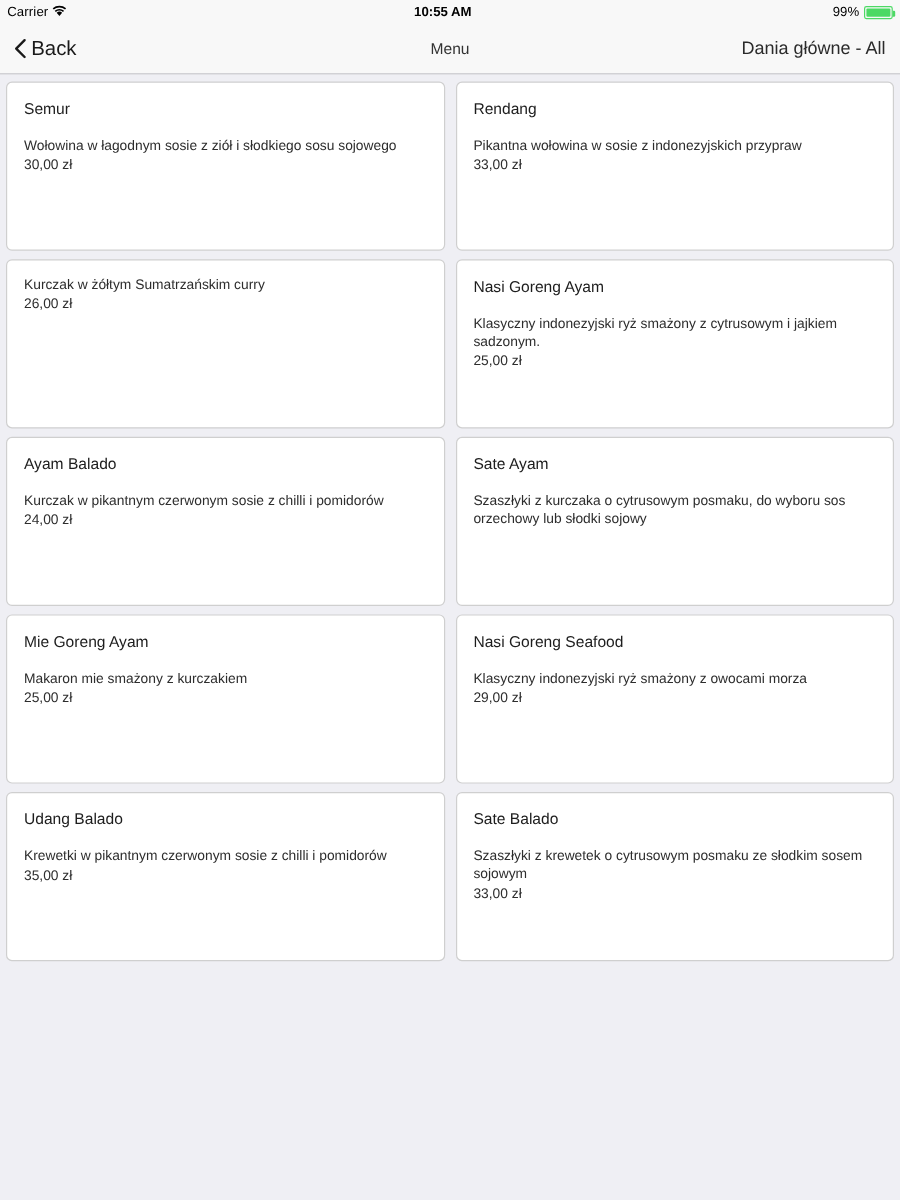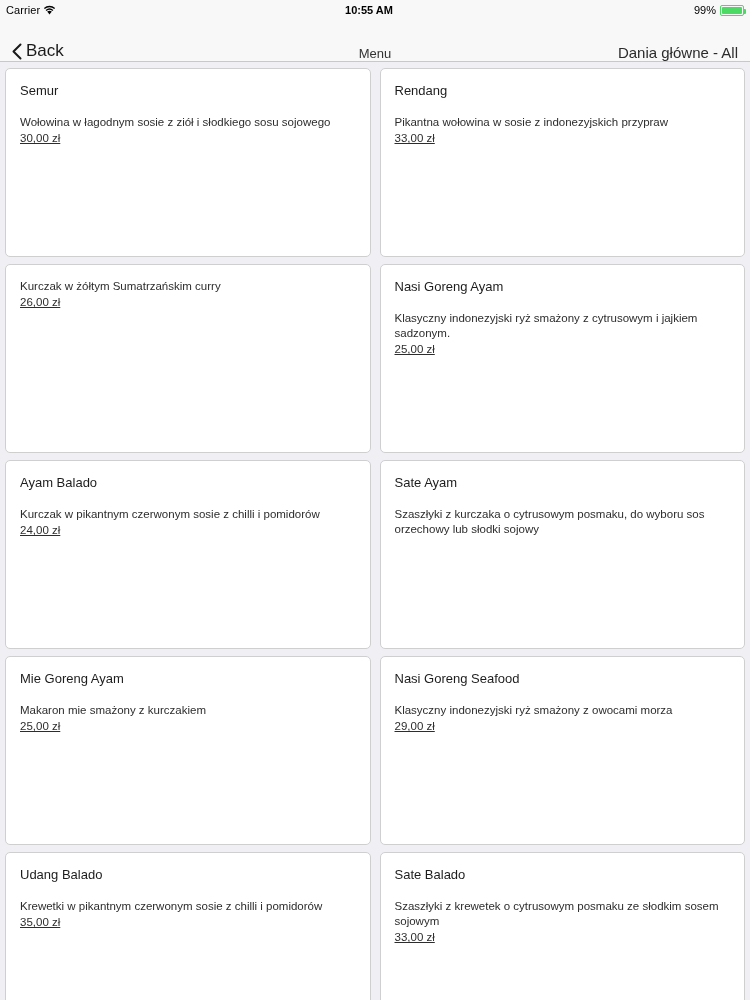--- a/index.html
+++ b/index.html
@@ -17,21 +17,20 @@
     background: #f8f8f8;
     display: flex;
     align-items: center;
     padding: 0 6px;
     font-size: 11px;
     color: #000;
     position: relative;
   }
   .status-left {
     display: flex;
-    align-items: center;
     gap: 3px;
   }
   .carrier-label { font-size: 11px; letter-spacing: 0.1px; }
   .wifi-icon {
     display: inline-block;
     width: 13px; height: 10px;
     position: relative;
   }
   .wifi-icon svg { display:block; }
   .status-center {
@@ -71,21 +70,21 @@
     background: #4cd964;
     border-radius: 1px;
   }
 
   
   .nav-bar {
     height: 42px;
     background: #f8f8f8;
     border-bottom: 1px solid #c8c7cc;
     display: flex;
-    align-items: flex-end;
+    align-items: center;
     padding: 0 12px;
     position: relative;
   }
   .back-button {
     display: flex;
     align-items: center;
     gap: 4px;
     color: #1a1a1a;
     font-size: 17px;
     cursor: pointer;
@@ -118,39 +117,38 @@
   .grid {
     display: grid;
     grid-template-columns: 1fr 1fr;
     gap: 7px 9px;
   }
   .card {
     background: #fff;
     border: 1px solid #cfcfcf;
     border-radius: 5px;
     padding: 14px 14px 10px 14px;
-    height: 189px;
+    height: 141px;
     overflow: hidden;
   }
   .card-title {
     font-size: 13px;
     color: #1d1d1d;
     margin-bottom: 17px;
   }
   .card-desc {
     font-size: 11.5px;
     color: #2d2d2d;
     line-height: 15px;
     margin-bottom: 1px;
   }
   .card-price {
     font-size: 11.5px;
     color: #2d2d2d;
     line-height: 15px;
-    text-decoration: underline;
   }
 </style>
 </head>
 <body>
 
 <div class="status-bar">
   <div class="status-left">
     <span class="carrier-label">Carrier</span>
     <span class="wifi-icon">
       <svg width="13" height="10" viewBox="0 0 13 10">

